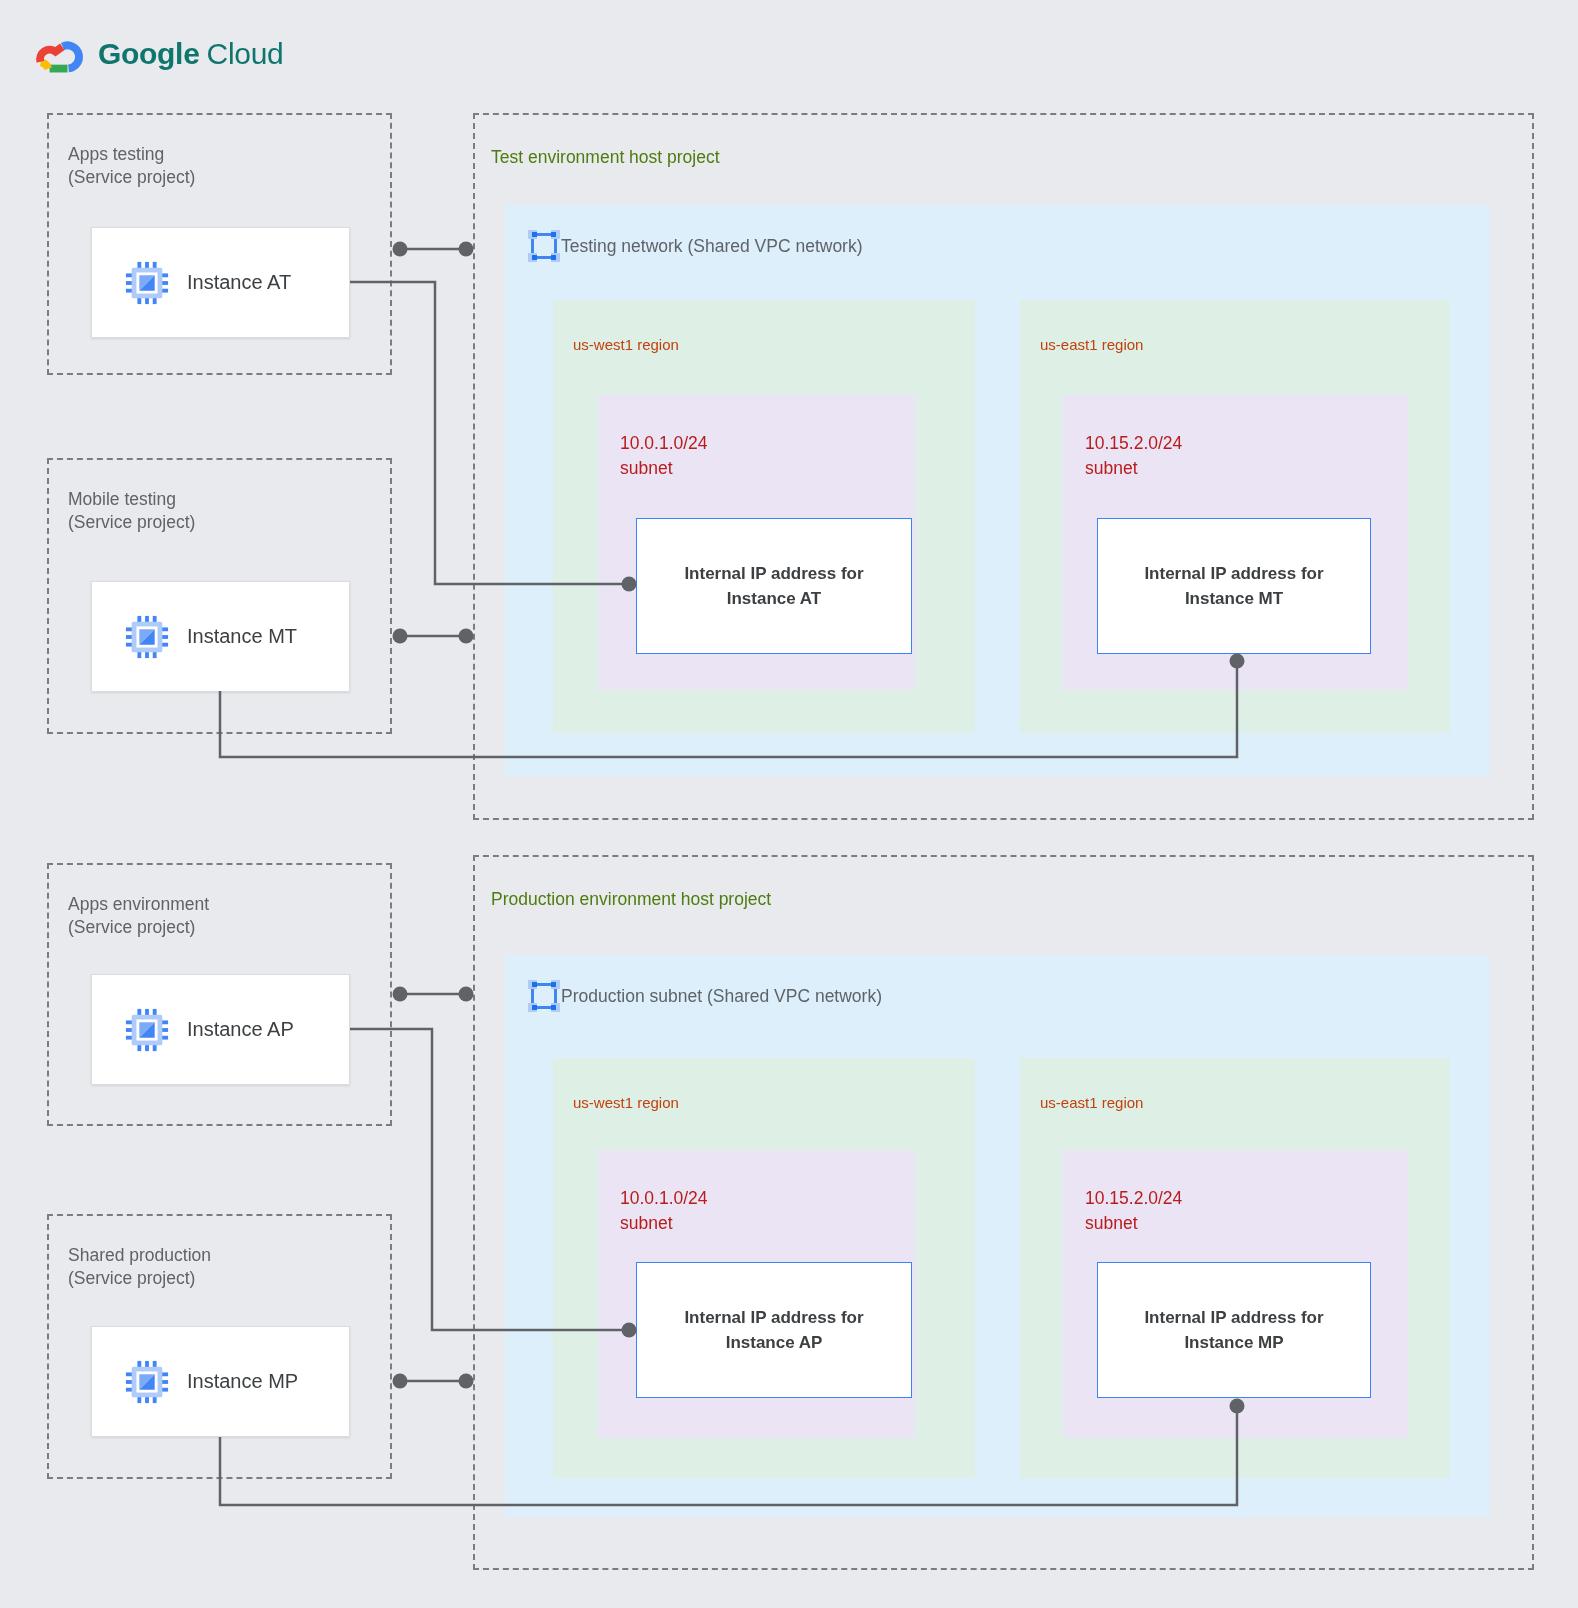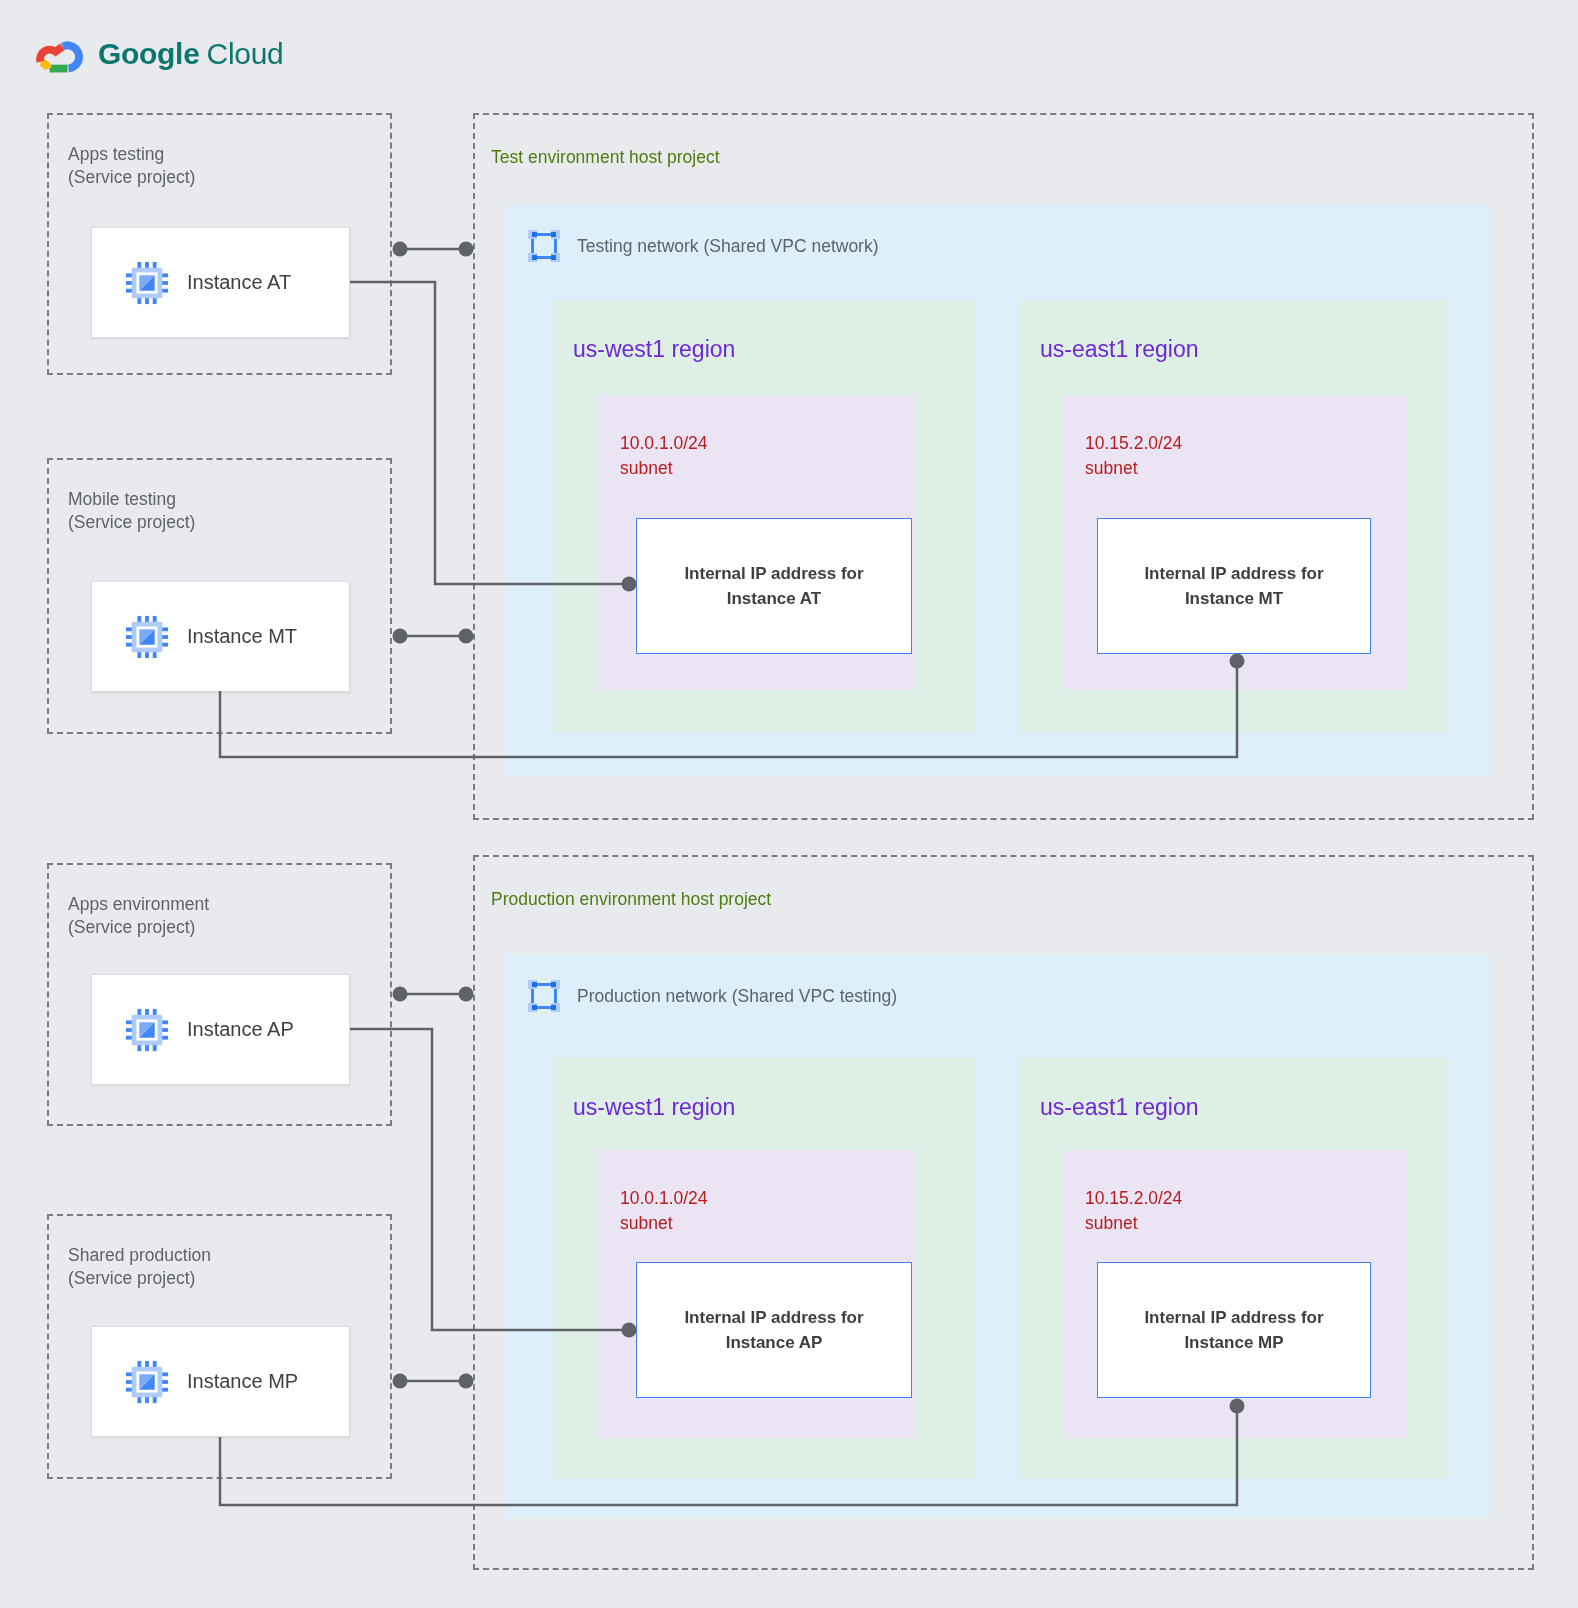--- a/index.html
+++ b/index.html
@@ -18,24 +18,24 @@
   .host-label{position:absolute;left:16px;top:32px;font-size:17.5px;color:#4d7c0f;}
   .instance-card{
     position:absolute;width:259px;height:111px;background:#FFFFFF;
     border:1px solid #DADCE0;box-sizing:border-box;
     box-shadow:0 1px 2px rgba(60,64,67,.12);
     display:flex;align-items:center;
   }
   .instance-card .ce-icon{margin-left:32px;flex:0 0 auto;}
   .instance-label{margin-left:17px;font-size:20px;color:#3C4043;}
   .vpc-net{position:absolute;background:#DCEFFA;}
-  .net-header{position:absolute;left:22px;top:24px;display:flex;align-items:center;gap:16px;}
+  .net-header{position:absolute;left:22px;top:24px;display:flex;align-items:center;}
   .net-label{font-size:17.5px;color:#5F6368;}
   .region{position:absolute;background:#DEF0E6;}
-  .region-label{position:absolute;left:20px;top:36px;font-size:23px;color:#6d28d9;}
+  .region-label{position:absolute;left:20px;top:36px;font-size:15px;color:#c2410c;}
   .subnet{position:absolute;background:#EBE4F4;}
   .subnet-label{position:absolute;left:22px;top:36px;font-size:17.5px;line-height:25px;color:#b91c1c;}
   .ip-card{
     position:absolute;background:#FFFFFF;border:1px solid #3b82f6;box-sizing:border-box;
     display:flex;flex-direction:column;justify-content:center;align-items:center;
     text-align:center;font-size:17px;font-weight:bold;line-height:25px;color:#3C4043;
   }
   
   .wires{position:absolute;left:0;top:0;pointer-events:none;}
   .wires line,.wires polyline{stroke:#5F6368;stroke-width:2.5;fill:none;}
@@ -250,21 +250,21 @@
             <rect x="1" y="1" width="9" height="9" fill="#AECBFA"></rect>
               <rect x="5" y="3" width="5" height="5" fill="#1A73E8"></rect>
             <rect x="24" y="1" width="9" height="9" fill="#AECBFA"></rect>
               <rect x="24" y="3" width="5" height="5" fill="#1A73E8"></rect>
             <rect x="1" y="24" width="9" height="9" fill="#AECBFA"></rect>
               <rect x="5" y="26" width="5" height="5" fill="#1A73E8"></rect>
             <rect x="24" y="24" width="9" height="9" fill="#AECBFA"></rect>
               <rect x="24" y="26" width="5" height="5" fill="#1A73E8"></rect>
           </g>
         </svg>
-        <span class="net-label">Production network (Shared VPC testing)</span>
+        <span class="net-label">Production subnet (Shared VPC network)</span>
       </div>
 
       <div class="region" style="left:48px;top:103px;width:422px;height:420px">
         <div class="region-label">us-west1 region</div>
         <div class="subnet" style="left:45px;top:92px;width:317px;height:288px">
           <div class="subnet-label">
             <div>10.0.1.0/24</div>
             <div>subnet</div>
           </div>
           <div class="ip-card" style="left:38px;top:112px;width:276px;height:136px">

